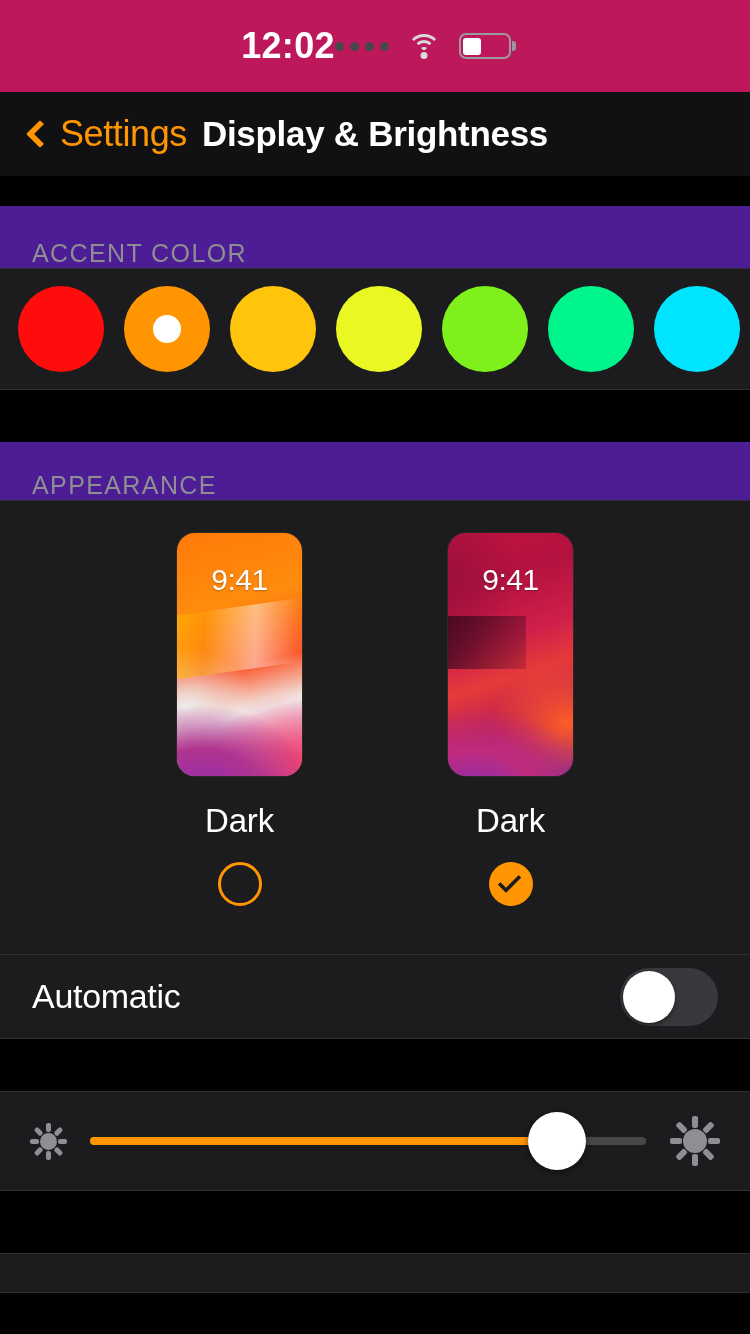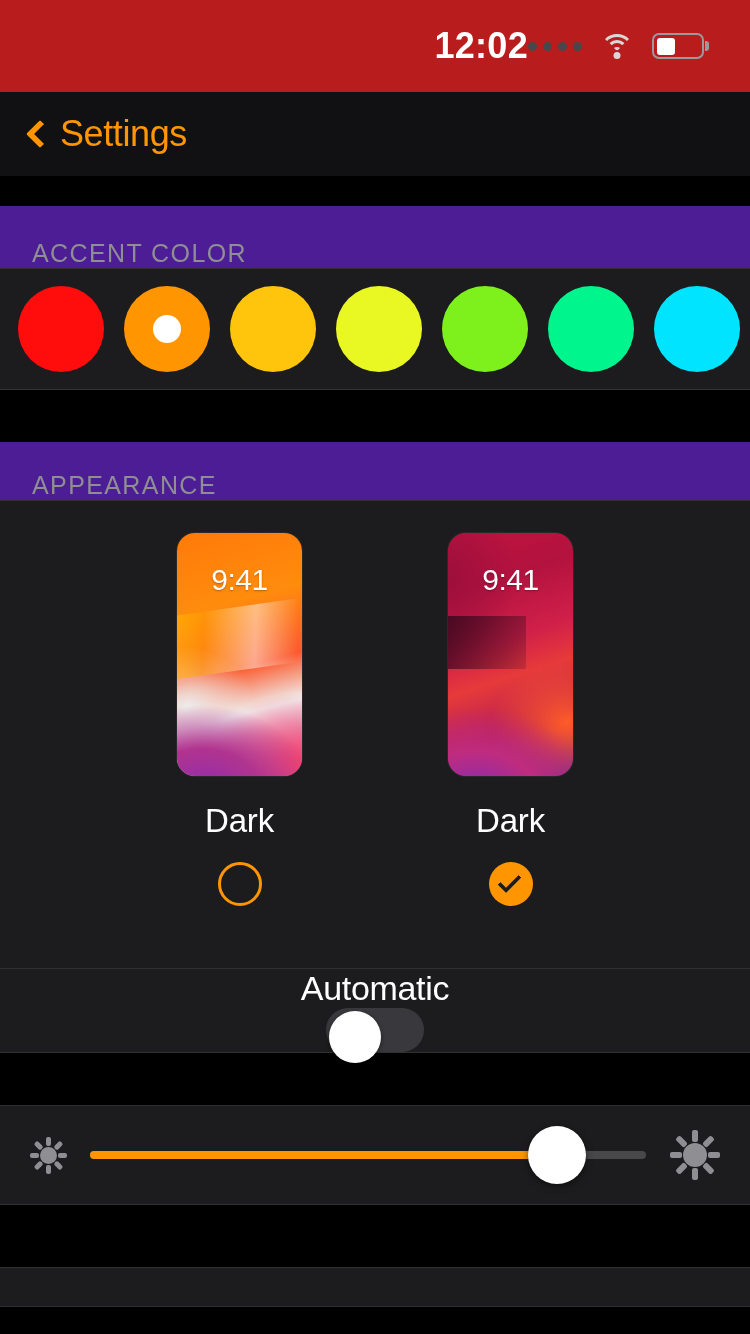--- a/index.html
+++ b/index.html
@@ -8,22 +8,22 @@
     background:#000;
     font-family:"Liberation Sans", sans-serif;
     -webkit-font-smoothing:antialiased;
     overflow:hidden;
   }
   .screen{ position:relative; width:750px; height:1334px; background:#000; }
 
   
   .statusbar{
     height:92px; display:flex; align-items:center;
-    justify-content:flex-end; padding:0 46px 0 48px;
-    background:#b91c1c;
+    justify-content:center; padding:0 46px 0 48px;
+    background:#be185d;
   }
   .clock{ color:#fff; font-size:36px; font-weight:700; letter-spacing:.3px; }
   .status-right{ display:flex; align-items:center; gap:18px; }
   .sig-dots{ display:flex; gap:6px; align-items:center; }
   .sig-dots i{ width:9px; height:9px; border-radius:50%; background:#48484a; display:block; }
   .wifi{ position:relative; width:34px; height:25px; }
   .wifi span{ position:absolute; left:50%; transform:translateX(-50%);
               border:3.5px solid #d8d8d8; border-bottom-color:transparent;
               border-left-color:transparent; border-right-color:transparent;
               border-radius:50%; }
@@ -104,21 +104,21 @@
   .mode-label{ color:#fff; font-size:33px; margin-top:26px; letter-spacing:-.2px; }
   .radio{ margin-top:22px; width:44px; height:44px; border-radius:50%;
           display:flex; align-items:center; justify-content:center; }
   .radio.off{ border:3px solid #FF9500; }
   .radio.on{ background:#FF9500; }
   .radio.on .tick{ width:22px; height:12px; border-left:4px solid #1c1c1e;
                    border-bottom:4px solid #1c1c1e; transform:rotate(-45deg) translate(1px,-3px);
                    border-radius:1px; }
 
   .auto-row{ display:flex; align-items:center; justify-content:space-between;
-             height:84px; padding:0 32px; border-top:1px solid #303032; margin-top:52px;flex-direction:column; }
+             height:84px; padding:0 32px; border-top:1px solid #303032; margin-top:38px; }
   .auto-label{ color:#fff; font-size:34px; letter-spacing:-.3px; }
   .toggle{ width:98px; height:58px; border-radius:29px; background:#39393d;
            position:relative; cursor:pointer; }
   .toggle .knob{ position:absolute; top:3px; left:3px; width:52px; height:52px;
                  border-radius:50%; background:#fff; box-shadow:0 2px 5px rgba(0,0,0,.45); }
 
   
   .bright-cell{ height:100px; display:flex; align-items:center; padding:0 26px; gap:20px; }
   .sun{ position:relative; flex:0 0 auto; }
   .sun .core{ border-radius:50%; background:#8e8e93; }
@@ -158,20 +158,21 @@
         <div class="cap"></div>
       </div>
     </div>
   </div>
 
   <div class="navbar">
     <div class="back">
       <div class="chev"></div>
       <div class="back-label">Settings</div>
     </div>
+    <div class="nav-title">Display &amp; Brightness</div>
   </div>
 
   <div class="gap" style="height:30px"></div>
 
   <div class="sec-header" style="height:62px">
     <span>ACCENT COLOR</span>
   </div>
   <div class="cell accent-cell">
     <div class="swatch" style="background: rgb(255, 13, 13);"></div>
     <div class="swatch" style="background: rgb(255, 149, 0);">

